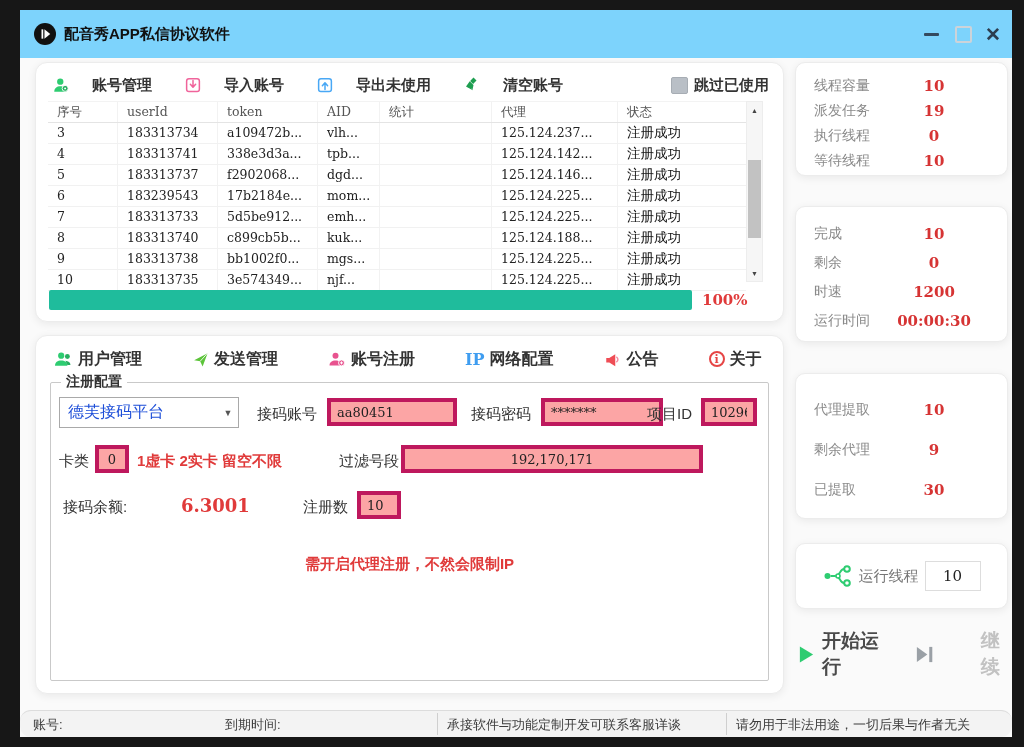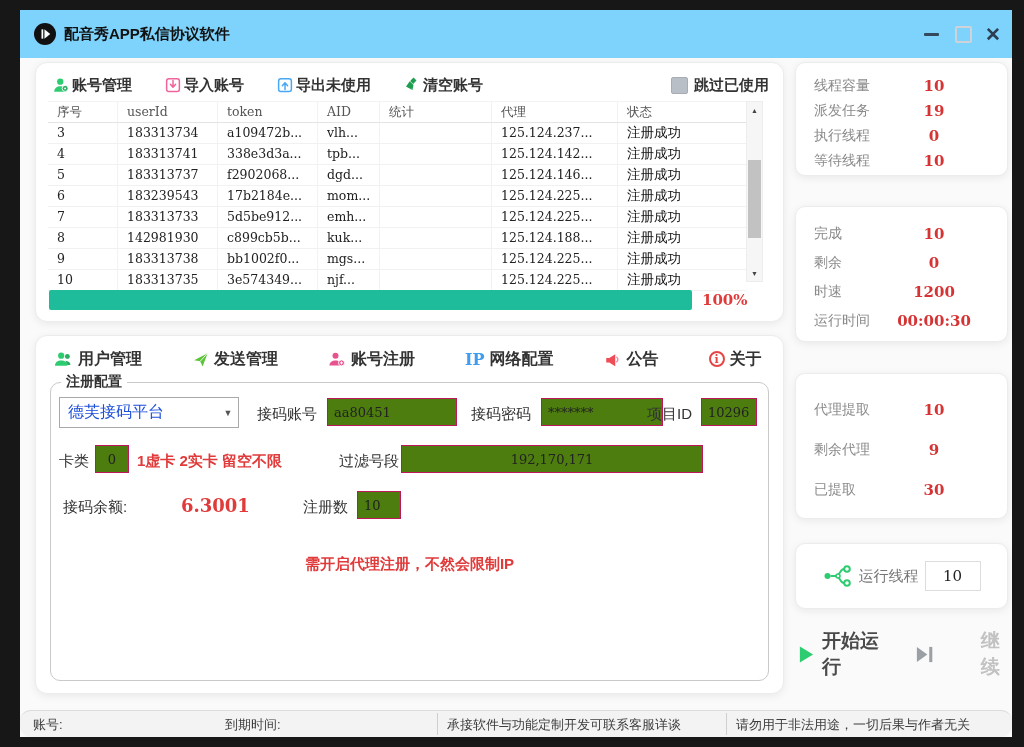--- a/index.html
+++ b/index.html
@@ -15,21 +15,21 @@
   .ctl-min{right:64px;}.ctl-max{right:32px;}.ctl-close{right:2px;}
   .minbar{width:15px;height:3px;background:#34495e;border-radius:1px;}
   .maxbox{width:13px;height:13px;border:2px solid #cdd3d9;border-radius:2px;}
   .closex{font-size:19px;font-weight:700;color:#2c3e50;line-height:1;}
   
   .card{position:absolute;background:#fff;border:1px solid #ececec;border-radius:12px;box-shadow:0 2px 8px rgba(0,0,0,.07);}
   .panel-top{left:15px;top:52px;width:747px;height:258px;}
   .panel-bottom{left:15px;top:325px;width:747px;height:357px;}
   
   .toolbar{position:absolute;left:16px;top:8px;right:14px;height:28px;display:flex;align-items:center;gap:32px;}
-  .tbtn{display:flex;align-items:center;gap:2px;font-size:15px;font-weight:700;color:#333;cursor:pointer;white-space:nowrap;}
+  .tbtn{display:flex;align-items:center;gap:22px;font-size:15px;font-weight:700;color:#333;cursor:pointer;white-space:nowrap;}
   .chkwrap{margin-left:auto;display:flex;align-items:center;gap:6px;font-size:15px;font-weight:700;color:#333;}
   .chkbox{width:15px;height:15px;background:#b9bfc6;border:1px solid #a7adb4;border-radius:2px;}
   
   .tablewrap{position:absolute;left:12px;top:38px;width:698px;}
   .trow{display:grid;grid-template-columns:70px 100px 100px 62px 112px 126px 1fr;height:20px;line-height:20px;border-bottom:1px solid #f1f1f1;}
   .thead{color:#555;border-top:1px solid #f3f3f3;border-bottom:1px solid #e4e4e4;}
   .tc{padding-left:9px;font-family:"DejaVu Serif",serif;font-size:12.5px;color:#222;border-right:1px solid #f2f2f2;overflow:hidden;white-space:nowrap;}
   .tc:last-child{border-right:none;}
   .thead .tc{color:#555;}
   .c-status{font-family:"Liberation Sans",sans-serif;font-size:13.5px;color:#111;}
@@ -38,24 +38,24 @@
   .varrow.up{top:1px;}.varrow.down{bottom:1px;}
   .vthumb{position:absolute;left:1px;width:13px;top:58px;height:78px;background:#c2c2c2;cursor:grab;}
   .progress{position:absolute;left:13px;top:227px;width:643px;height:20px;background:#1fbc9c;border-radius:2px;}
   .progresslabel{position:absolute;left:666px;top:227px;font-family:"DejaVu Serif",serif;font-size:15px;font-weight:700;color:#e03a3a;line-height:20px;}
   
   .tabs{position:absolute;left:18px;top:10px;right:12px;height:26px;display:flex;align-items:center;gap:50px;}
   .tab{display:flex;align-items:center;gap:5px;font-size:16px;font-weight:700;color:#333;cursor:pointer;white-space:nowrap;}
   .ipglyph{color:#3f9df0;font-weight:800;font-size:16px;font-family:"DejaVu Serif",serif;}
   .infoglyph{width:16px;height:16px;border:2px solid #e64545;border-radius:50%;color:#e64545;font-size:11px;font-weight:700;display:flex;align-items:center;justify-content:center;font-family:"DejaVu Serif",serif;box-sizing:border-box;}
   
-  .fieldset{position:absolute;left:14px;right:14px;top:46px;bottom:12px;border:1px solid #c9c9c9;border-radius:10px;}
+  .fieldset{position:absolute;left:14px;right:14px;top:46px;bottom:12px;border:1px solid #c9c9c9;border-radius:2px;}
   .legend{position:absolute;top:-10px;left:10px;background:#fff;padding:0 5px;font-size:14px;font-weight:600;color:#333;}
   .flabel{position:absolute;font-size:15px;color:#333;white-space:nowrap;}
-  .finput{position:absolute;height:28px;border:1px solid #be185d;background:#4d7c0f;box-sizing:border-box;
+  .finput{position:absolute;height:28px;border:4px solid #be185d;background:#fca5a5;box-sizing:border-box;
           font-family:"DejaVu Serif",serif;font-size:13px;color:#222;padding:0 6px;outline:none;}
   .selectbox{position:absolute;left:8px;top:14px;width:180px;height:31px;border:1px solid #a9a9a9;background:#fff;display:flex;align-items:center;cursor:pointer;box-sizing:border-box;}
   .selectbox .seltext{flex:1;padding-left:8px;font-size:16px;color:#1d4ed8;}
   .selarrow{width:20px;font-size:9px;color:#555;text-align:center;}
   .redhint{position:absolute;font-size:15px;font-weight:700;color:#e03a3a;white-space:nowrap;}
   .balance{position:absolute;font-family:"DejaVu Serif",serif;font-size:18px;font-weight:700;color:#e03a3a;}
   .warning{position:absolute;left:0;right:0;top:172px;text-align:center;font-size:15px;font-weight:700;color:#e03a3a;}
   
   .scard{position:absolute;left:775px;width:213px;background:#fff;border:1px solid #ececec;border-radius:10px;box-shadow:0 2px 8px rgba(0,0,0,.07);box-sizing:border-box;}
   .scard1{top:52px;height:114px;padding-top:10px;}
@@ -199,21 +199,21 @@
         <span class="tc">7</span>
           <span class="tc">183313733</span>
           <span class="tc">5d5be912...</span>
           <span class="tc">emh...</span>
           <span class="tc"></span>
           <span class="tc">125.124.225...</span>
           <span class="tc c-status">注册成功</span>
       </div>
       <div class="trow">
         <span class="tc">8</span>
-          <span class="tc">142981930</span>
+          <span class="tc">183313740</span>
           <span class="tc">c899cb5b...</span>
           <span class="tc">kuk...</span>
           <span class="tc"></span>
           <span class="tc">125.124.188...</span>
           <span class="tc c-status">注册成功</span>
       </div>
       <div class="trow">
         <span class="tc">9</span>
           <span class="tc">183313738</span>
           <span class="tc">bb1002f0...</span>

